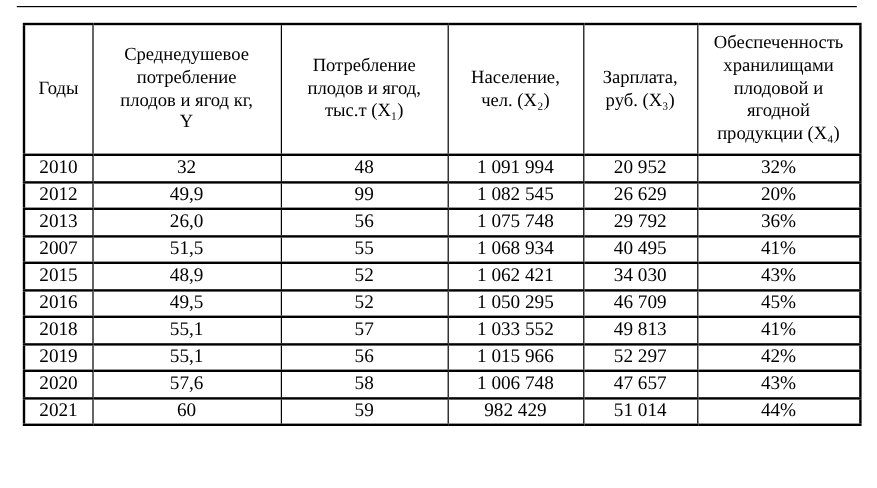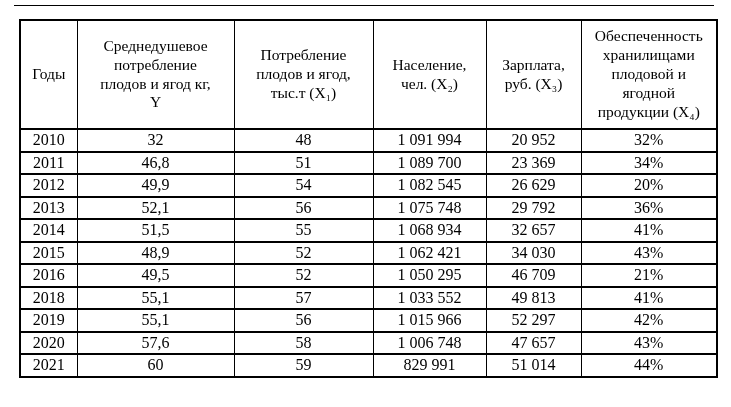--- a/index.html
+++ b/index.html
@@ -101,66 +101,58 @@
     <tbody id="table-body">
         <tr>
           <td>2010</td>
           <td>32</td>
           <td>48</td>
           <td>1 091 994</td>
           <td>20 952</td>
           <td>32%</td>
         </tr>
         <tr>
-          <td>2011</td>
-          <td>46,8</td>
-          <td>51</td>
-          <td>1 089 700</td>
-          <td>23 369</td>
-          <td>34%</td>
-        </tr>
-        <tr>
           <td>2012</td>
           <td>49,9</td>
-          <td>54</td>
+          <td>99</td>
           <td>1 082 545</td>
           <td>26 629</td>
           <td>20%</td>
         </tr>
         <tr>
           <td>2013</td>
-          <td>52,1</td>
+          <td>26,0</td>
           <td>56</td>
           <td>1 075 748</td>
           <td>29 792</td>
           <td>36%</td>
         </tr>
         <tr>
-          <td>2014</td>
+          <td>2007</td>
           <td>51,5</td>
           <td>55</td>
           <td>1 068 934</td>
-          <td>32 657</td>
+          <td>40 495</td>
           <td>41%</td>
         </tr>
         <tr>
           <td>2015</td>
           <td>48,9</td>
           <td>52</td>
           <td>1 062 421</td>
           <td>34 030</td>
           <td>43%</td>
         </tr>
         <tr>
           <td>2016</td>
           <td>49,5</td>
           <td>52</td>
           <td>1 050 295</td>
           <td>46 709</td>
-          <td>21%</td>
+          <td>45%</td>
         </tr>
         <tr>
           <td>2018</td>
           <td>55,1</td>
           <td>57</td>
           <td>1 033 552</td>
           <td>49 813</td>
           <td>41%</td>
         </tr>
         <tr>
@@ -176,19 +168,19 @@
           <td>57,6</td>
           <td>58</td>
           <td>1 006 748</td>
           <td>47 657</td>
           <td>43%</td>
         </tr>
         <tr>
           <td>2021</td>
           <td>60</td>
           <td>59</td>
-          <td>829 991</td>
+          <td>982 429</td>
           <td>51 014</td>
           <td>44%</td>
         </tr>
       </tbody>
   </table>
 </div>
 
 </body></html>

